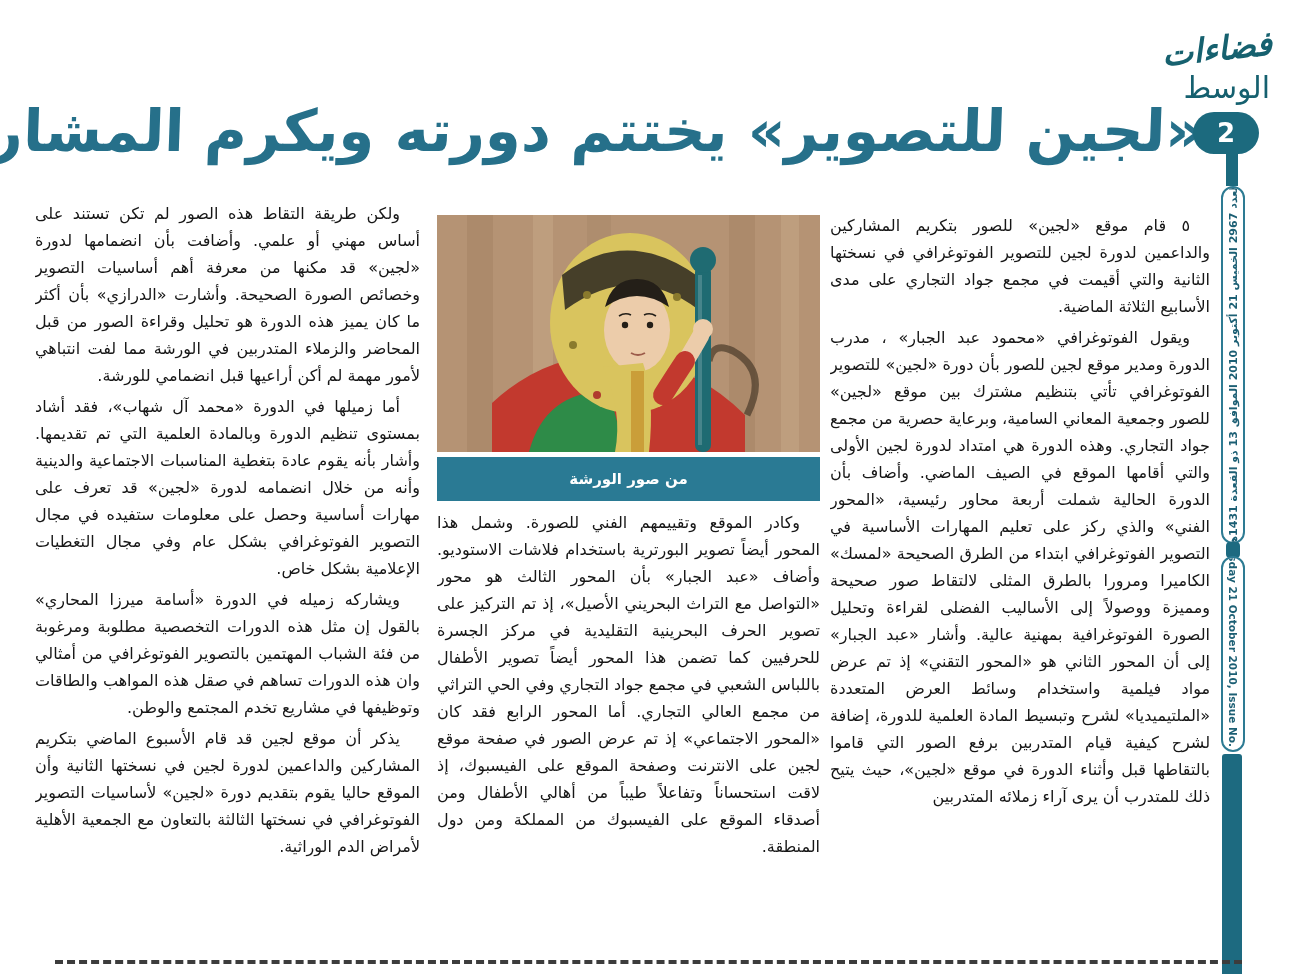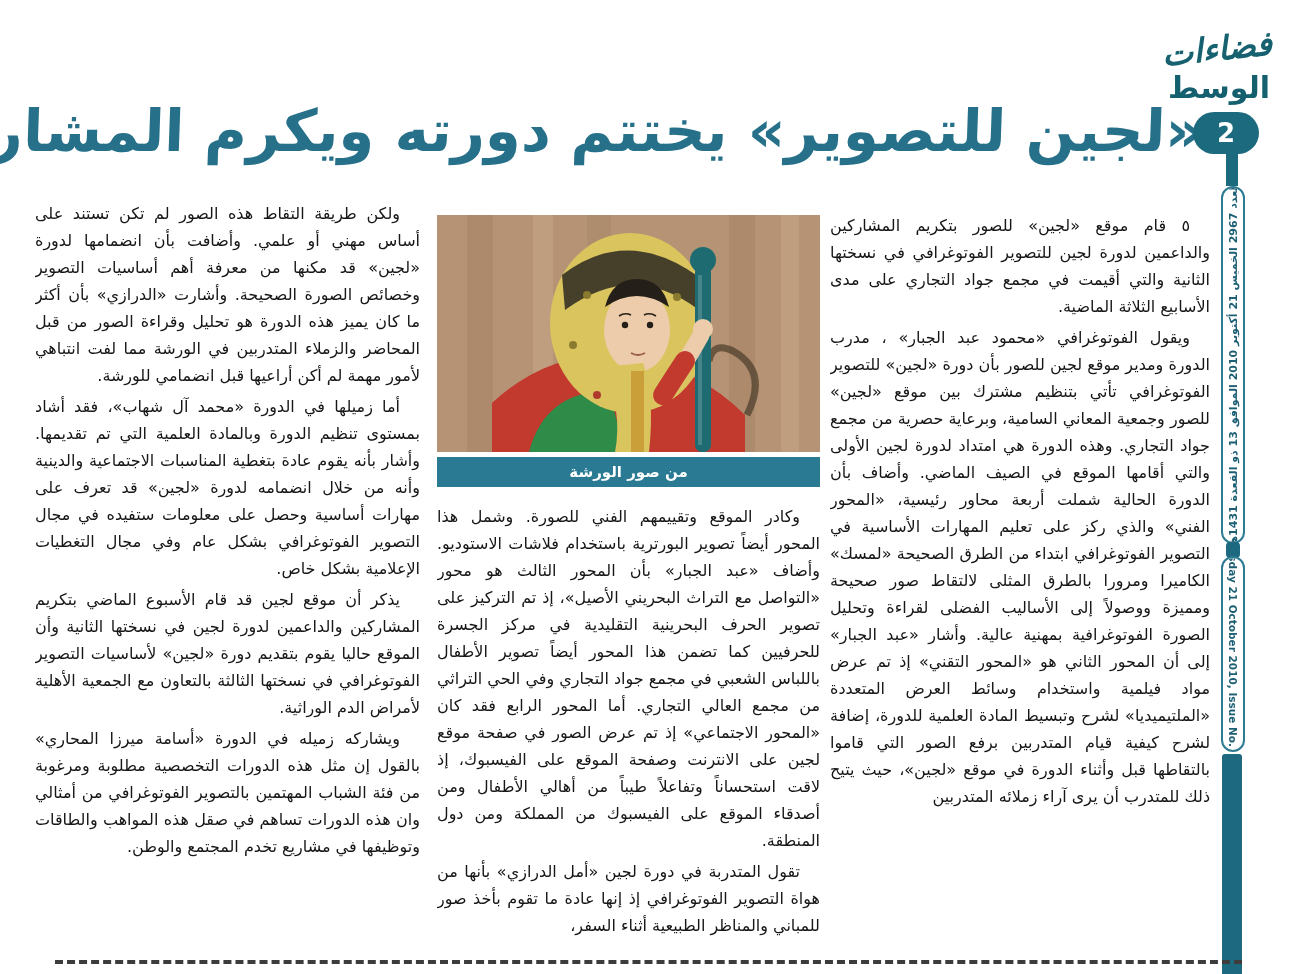--- a/index.html
+++ b/index.html
@@ -22,21 +22,21 @@
   .logo-script {
     position:absolute; top:28px; left:1186px; width:86px;
     direction:rtl; text-align:center;
     font-family:"DejaVu Serif", serif;
     font-style:italic; font-weight:bold; font-size:33px; color:#16616f;
     transform:rotate(-6deg);
   }
   .logo-word {
     position:absolute; top:70px; left:1196px; width:74px;
     direction:rtl; text-align:center;
-    font-weight:700; font-size:30px; color:#15606f;
+    font-weight:400; font-size:30px; color:#15606f;
   }
   .page-badge {
     position:absolute; top:112px; left:1193px; width:66px; height:42px;
     background:#1c6a7e; border-radius:21px;
     color:#fff; font-size:26px; font-weight:bold;
     display:flex; align-items:center; justify-content:center;
   }
   .badge-stem { position:absolute; top:152px; left:1226px; width:12px; height:34px; background:#1c6a7e; }
 
   
@@ -68,25 +68,25 @@
     font-size:16px; line-height:27px; color:#161616;
     overflow:hidden;
   }
   .col p { text-indent:20px; margin-bottom:4px; }
   .col-right  { left:830px; width:380px; top:193px; height:762px;margin-top:19px; }
   .col-middle { left:437px; width:383px; top:215px; height:747px; }
   .col-left   { left:35px;  width:385px; top:200px; height:755px; }
 
   .photo-frame { width:383px; height:237px; display:block; }
   .caption-bar {
-    width:383px; height:30px; margin-top:5px; background:#2a7a94;
+    width:383px; height:44px; margin-top:5px; background:#2a7a94;
     color:#ffffff; font-size:15px; font-weight:bold;
     display:flex; align-items:center; justify-content:center;
   }
-  .mid-text { margin-top:16px; }
+  .mid-text { margin-top:8px; }
 
   
   .bottom-divider {
     position:absolute; left:55px; right:56px; top:960px; height:0;
     border-top:4px dashed #3c3c3c;
   }
 </style>
 </head>
 <body>
 
@@ -153,26 +153,25 @@
       <circle cx="266" cy="45" r="13" fill="#1f6b72"></circle>
       <rect x="261" y="60" width="4" height="170" fill="#ffffff" opacity="0.18"></rect>
 
       <path d="M233,172 Q254,138 264,120" stroke="#ecccaa" stroke-width="17" fill="none" stroke-linecap="round"></path>
       <circle cx="266" cy="114" r="10" fill="#ecccaa"></circle>
       <path d="M226,180 Q240,158 248,146" stroke="#c2392e" stroke-width="20" fill="none" stroke-linecap="round"></path>
     </svg>
     <div class="caption-bar">من صور الورشة</div>
     <div class="mid-text">
       <p>وكادر الموقع وتقييمهم الفني للصورة. وشمل هذا المحور أيضاً تصوير البورترية باستخدام فلاشات الاستوديو. وأضاف «عبد الجبار» بأن المحور الثالث هو محور «التواصل مع التراث البحريني الأصيل»، إذ تم التركيز على تصوير الحرف البحرينية التقليدية في مركز الجسرة للحرفيين كما تضمن هذا المحور أيضاً تصوير الأطفال باللباس الشعبي في مجمع جواد التجاري وفي الحي التراثي من مجمع العالي التجاري. أما المحور الرابع فقد كان «المحور الاجتماعي» إذ تم عرض الصور في صفحة موقع لجين على الانترنت وصفحة الموقع على الفيسبوك، إذ لاقت استحساناً وتفاعلاً طيباً من أهالي الأطفال ومن أصدقاء الموقع على الفيسبوك من المملكة ومن دول المنطقة.</p>
-      <p>تقول المتدربة في دورة لجين «أمل الدرازي» بأنها من هواة التصوير الفوتوغرافي إذ إنها عادة ما تقوم بأخذ صور للمباني والمناظر الطبيعية أثناء السفر،</p>
     </div>
   </div>
 
   <div class="col col-left">
     <p>ولكن طريقة التقاط هذه الصور لم تكن تستند على أساس مهني أو علمي. وأضافت بأن انضمامها لدورة «لجين» قد مكنها من معرفة أهم أساسيات التصوير وخصائص الصورة الصحيحة. وأشارت «الدرازي» بأن أكثر ما كان يميز هذه الدورة هو تحليل وقراءة الصور من قبل المحاضر والزملاء المتدربين في الورشة مما لفت انتباهي لأمور مهمة لم أكن أراعيها قبل انضمامي للورشة.</p>
     <p>أما زميلها في الدورة «محمد آل شهاب»، فقد أشاد بمستوى تنظيم الدورة وبالمادة العلمية التي تم تقديمها. وأشار بأنه يقوم عادة بتغطية المناسبات الاجتماعية والدينية وأنه من خلال انضمامه لدورة «لجين» قد تعرف على مهارات أساسية وحصل على معلومات ستفيده في مجال التصوير الفوتوغرافي بشكل عام وفي مجال التغطيات الإعلامية بشكل خاص.</p>
+    <p>ويشاركه زميله في الدورة «أسامة ميرزا المحاري» بالقول إن مثل هذه الدورات التخصصية مطلوبة ومرغوبة من فئة الشباب المهتمين بالتصوير الفوتوغرافي من أمثالي وان هذه الدورات تساهم في صقل هذه المواهب والطاقات وتوظيفها في مشاريع تخدم المجتمع والوطن.</p>
     <p>يذكر أن موقع لجين قد قام الأسبوع الماضي بتكريم المشاركين والداعمين لدورة لجين في نسختها الثانية وأن الموقع حاليا يقوم بتقديم دورة «لجين» لأساسيات التصوير الفوتوغرافي في نسختها الثالثة بالتعاون مع الجمعية الأهلية لأمراض الدم الوراثية.</p>
-    <p>ويشاركه زميله في الدورة «أسامة ميرزا المحاري» بالقول إن مثل هذه الدورات التخصصية مطلوبة ومرغوبة من فئة الشباب المهتمين بالتصوير الفوتوغرافي من أمثالي وان هذه الدورات تساهم في صقل هذه المواهب والطاقات وتوظيفها في مشاريع تخدم المجتمع والوطن.</p>
   </div>
 
   <div class="bottom-divider"></div>
 
 </div>
 
 </body></html>

